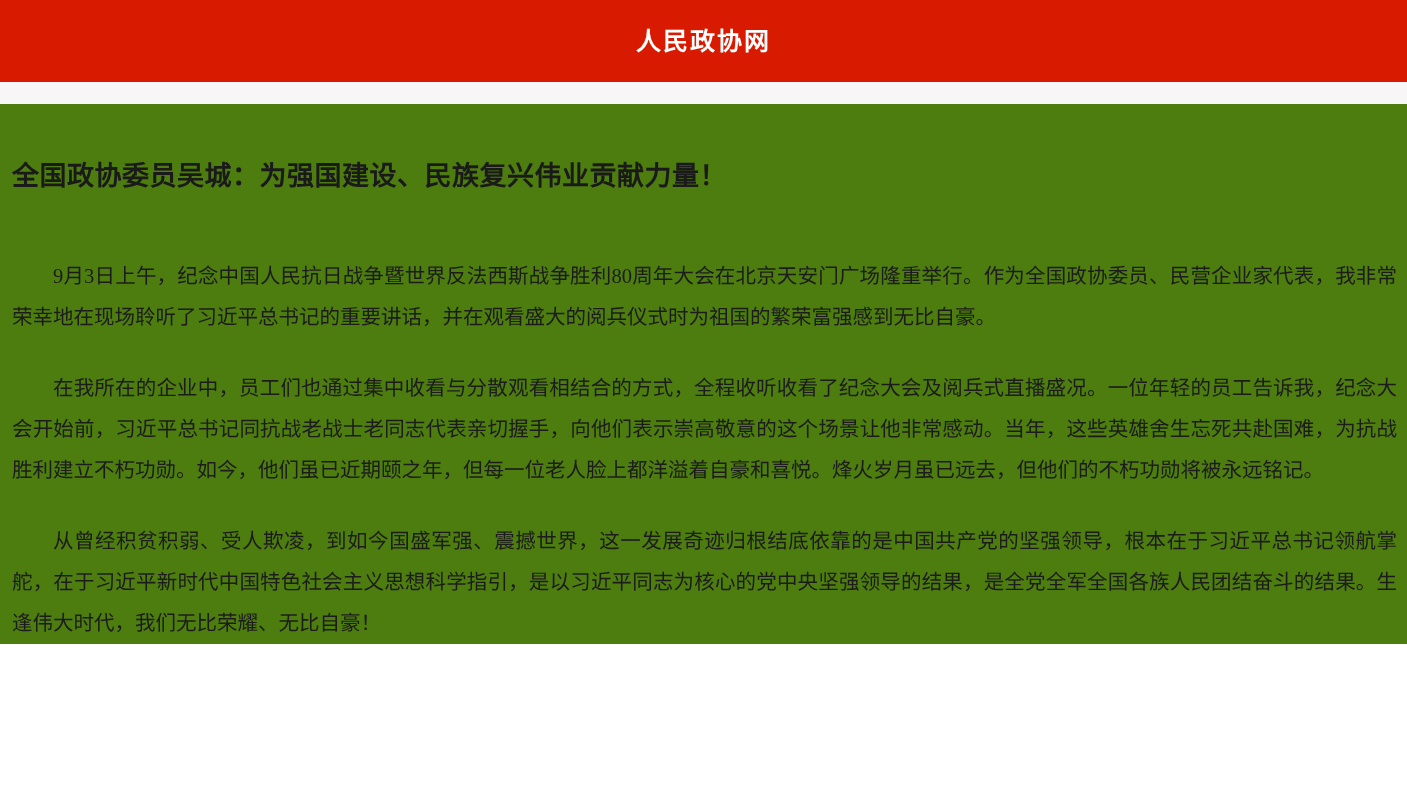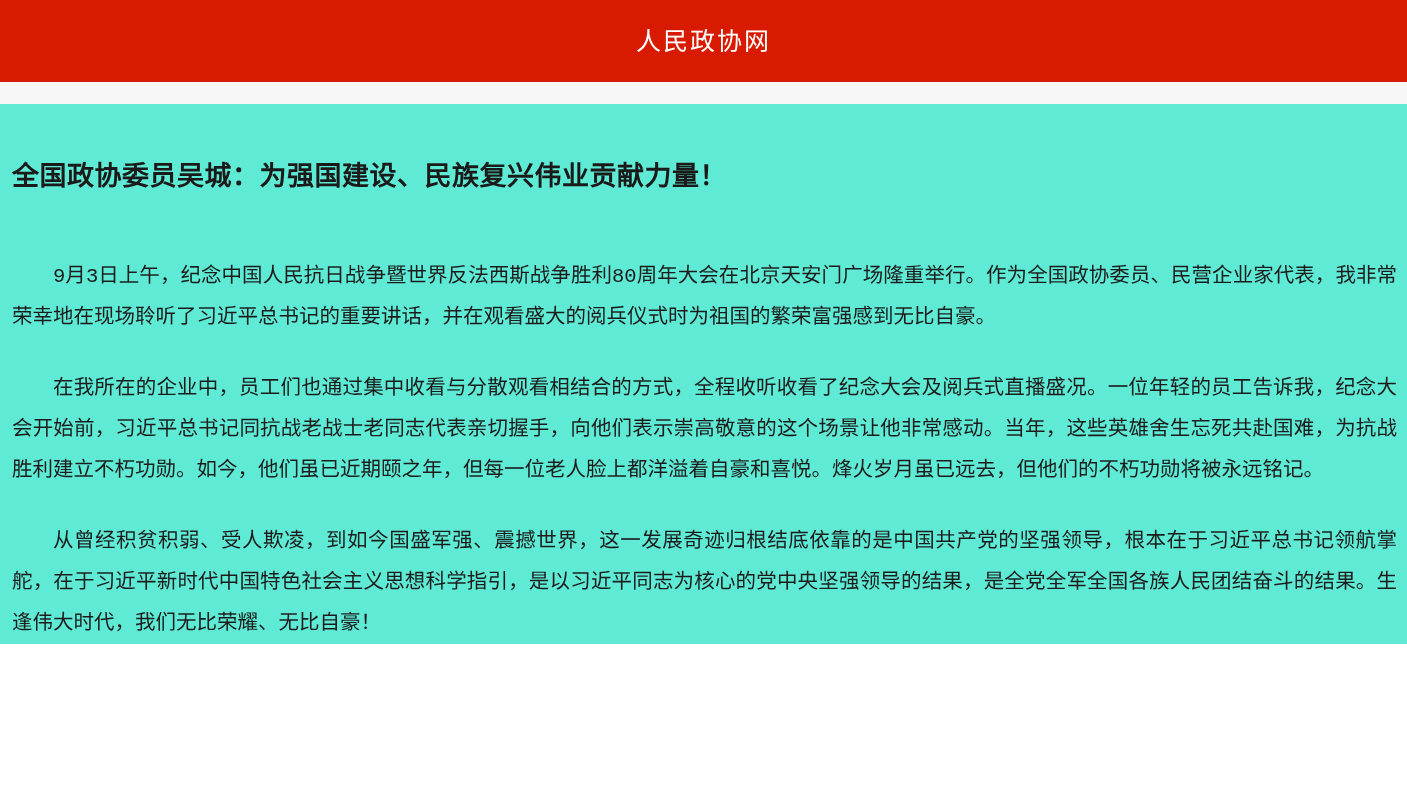--- a/index.html
+++ b/index.html
@@ -26,34 +26,34 @@
     height: 82px;
     background: #d71a00;
     display: flex;
     align-items: center;
     justify-content: center;
     box-sizing: border-box;
   }
   .site-header .site-title {
     color: #ffffff;
     font-size: 25px;
-    font-weight: normal;
+    font-weight: bold;
     letter-spacing: 2px;
     line-height: 1;
     font-family: "Liberation Sans", "DejaVu Sans", sans-serif;
   }
   .header-gap {
     width: 100%;
     height: 22px;
     background: #f7f7f7;
   }
   .article {
     box-sizing: border-box;
     padding: 0 10px 0 12px;
-    background: #5eead4;
+    background: #4d7c0f;
   }
   .article-title {
     margin: 0;
     padding: 55px 0 0 0;
     font-size: 27px;
     font-weight: bold;
     color: #1a1a1a;
     line-height: 1.3;
     letter-spacing: 0.5px;
     font-family: "Liberation Sans", "DejaVu Sans", sans-serif;
@@ -61,21 +61,21 @@
   .article-body {
     padding-top: 62px;
   }
   .article-body p {
     margin: 0 0 30px 0;
     font-size: 20.5px;
     line-height: 41px;
     color: #1c1c1c;
     text-align: justify;
     text-indent: 2em;
-    font-family: Liberation Mono, monospace;
+    font-family: Liberation Serif, serif;
   }
   .article-body p:last-child {
     margin-bottom: 0;
   }
 </style>
 </head>
 <body>
 
 <div class="page">
 

